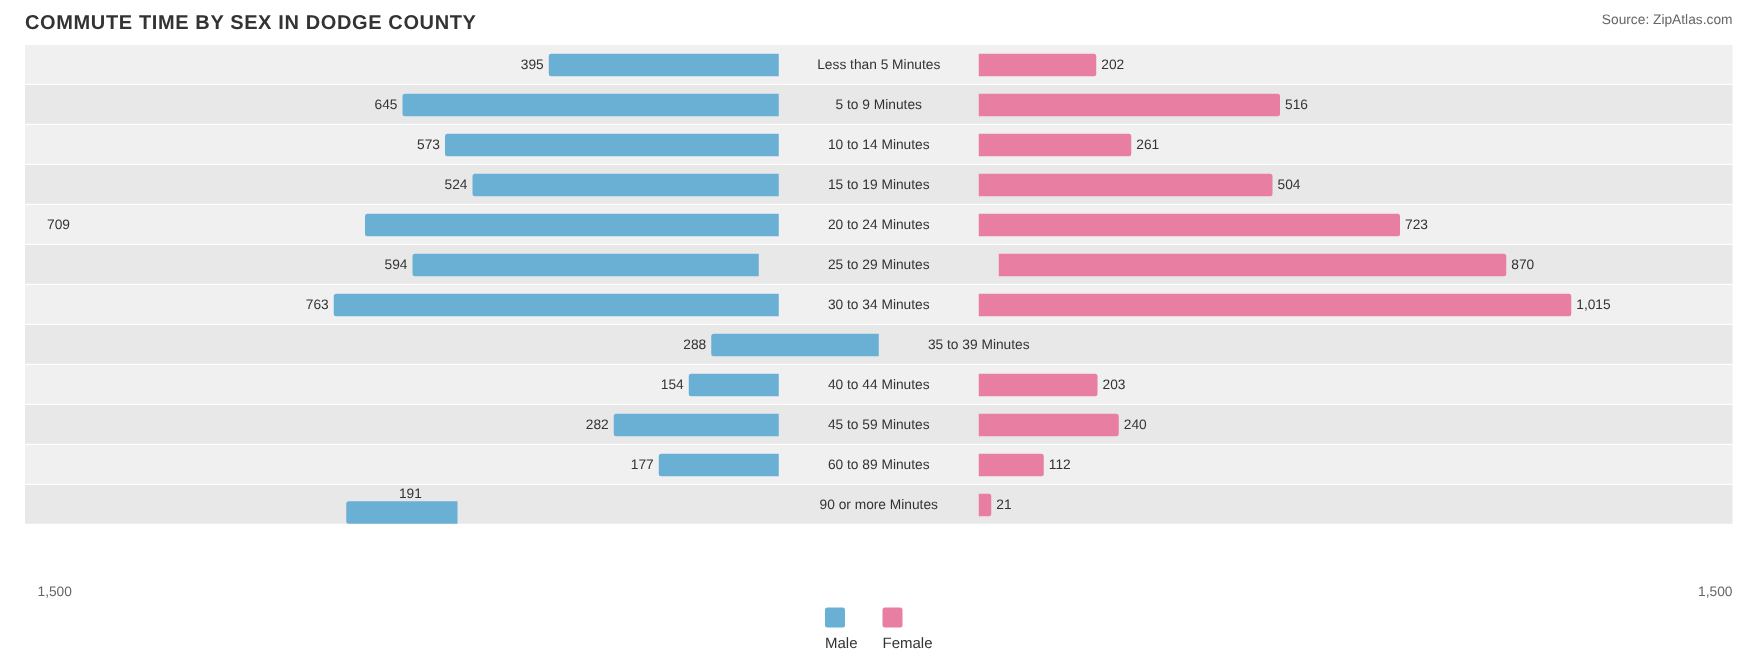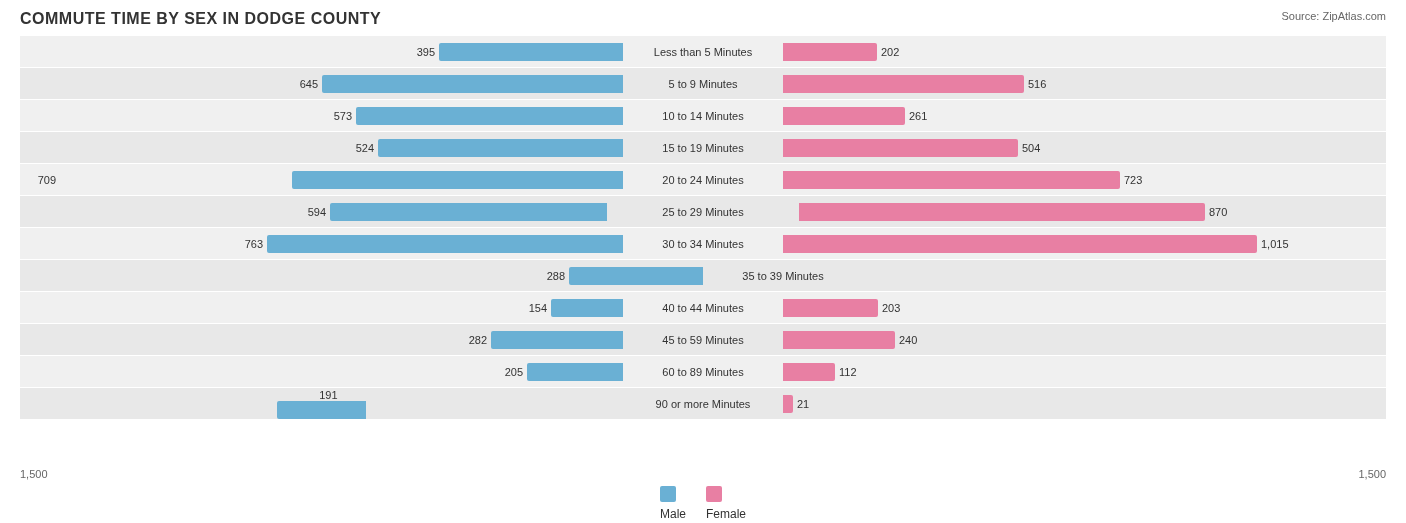--- a/index.html
+++ b/index.html
@@ -55,20 +55,21 @@
       height: 16px;
       border-radius: 2px;
     }
     .axis-labels {
       display: flex;
       justify-content: space-between;
       font-size: 11px;
       color: #666;
       margin-top: 2px;
       padding: 0 0px;
+      margin-left: 10px;
     }
     
   </style>
 </head>
 <body>
 
 <div class="chart-container">
   <div class="chart-title">COMMUTE TIME BY SEX IN DODGE COUNTY</div>
   <div class="source">Source: ZipAtlas.com</div>
 
@@ -174,21 +175,21 @@
       <div style="height:18px;width:132px;background:#6ab0d4;border-radius:2px 0 0 2px;"></div>
     </div>
     <div style="min-width:160px;text-align:center;font-size:11px;color:#333;white-space:nowrap;padding:0 4px;flex-shrink:0;">45 to 59 Minutes</div>
     <div style="display:flex;align-items:center;justify-content:flex-start;width:50%;padding-left:0;">
       <div style="height:18px;width:112px;background:#e87fa3;border-radius:0 2px 2px 0;"></div>
       <span style="font-size:11px;color:#333;min-width:36px;text-align:left;margin-left:4px;">240</span>
     </div>
   </div>
       <div style="display: flex; align-items: center; height: 31px; width: 100%; background: rgb(240, 240, 240); margin-bottom: 1px;">
     <div style="display:flex;align-items:center;justify-content:flex-end;width:50%;padding-right:0;">
-      <span style="font-size:11px;color:#333;min-width:36px;text-align:right;margin-right:4px;">205</span>
+      <span style="font-size:11px;color:#333;min-width:36px;text-align:right;margin-right:4px;">177</span>
       <div style="height:18px;width:96px;background:#6ab0d4;border-radius:2px 0 0 2px;"></div>
     </div>
     <div style="min-width:160px;text-align:center;font-size:11px;color:#333;white-space:nowrap;padding:0 4px;flex-shrink:0;">60 to 89 Minutes</div>
     <div style="display:flex;align-items:center;justify-content:flex-start;width:50%;padding-left:0;">
       <div style="height:18px;width:52px;background:#e87fa3;border-radius:0 2px 2px 0;"></div>
       <span style="font-size:11px;color:#333;min-width:36px;text-align:left;margin-left:4px;">112</span>
     </div>
   </div>
       <div style="display: flex; align-items: center; height: 31px; width: 100%; background: rgb(232, 232, 232); margin-bottom: 1px;">
     <div style="display:flex;align-items:center;justify-content:flex-end;width:50%;padding-right:0;flex-direction:column;">

